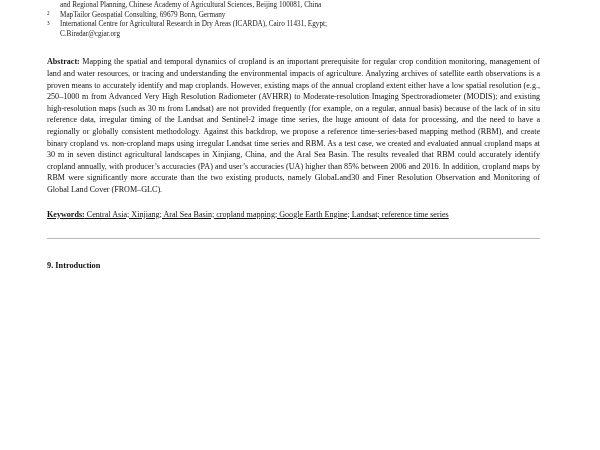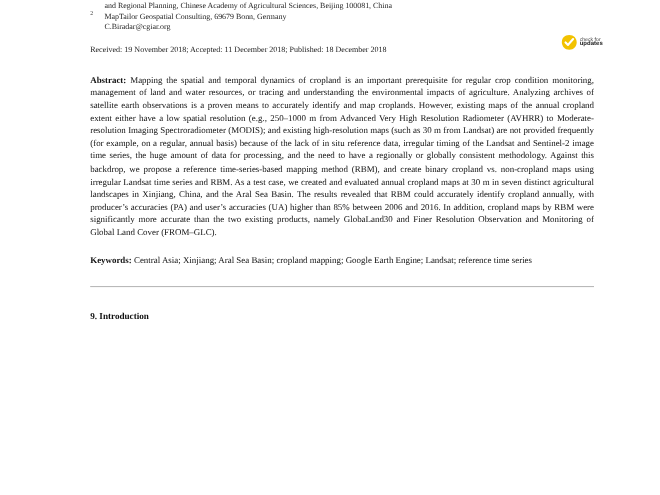--- a/index.html
+++ b/index.html
@@ -14,21 +14,21 @@
     font-family: "Liberation Serif", "DejaVu Serif", serif;
     color: #1a1a1a;
     overflow: hidden;
     position: relative;
   }
   .page {
     position: relative;
     width: 600px;
     height: 450px;
     box-sizing: border-box;
-    padding: 0 60px 0 82px;
+    padding: 0 60px 0 47px;
   }
 
   
   .affiliations {
     padding-top: 1px;
     font-size: 7.2px;
     line-height: 9.6px;
     color: #1c1c1c;
   }
   .aff-row {
@@ -115,20 +115,21 @@
   .keywords b {
     font-weight: bold;
   }
 
   .keywords {
     margin-top: 13px;
     font-size: 8.1px;
     line-height: 11.6px;
     text-align: justify;
     color: #131313;
+    text-decoration: underline;
   }
 
   
   .divider {
     margin-top: 18px;
     border: 0;
     border-top: 1px solid #b9b9b9;
     height: 0;
     width: 100%;
   }
@@ -172,41 +173,29 @@
     <div class="aff-row">
       <span class="aff-marker"></span>
       <span class="aff-text">and Regional Planning, Chinese Academy of Agricultural Sciences, Beijing 100081, China</span>
     </div>
 
     <div class="aff-row">
       <span class="aff-marker">2</span>
       <span class="aff-text">MapTailor Geospatial Consulting, 69679 Bonn, Germany</span>
     </div>
 
+    <div class="aff-row">
+      <span class="aff-marker">3</span>
+      <span class="aff-text">International Centre for Agricultural Research in Dry Areas (ICARDA), Cairo 11431, Egypt;</span>
+    </div>
     <div class="aff-cont">C.Biradar@cgiar.org</div>
 
 
   </div>
 
-  <div class="dates-row">
-    <span>Received: 19 November 2018; Accepted: 11 December 2018; Published: 18 December 2018</span>
-
-    <div class="crossmark">
-      <span class="cm-icon">
-        <svg width="15" height="15" viewBox="0 0 24 24" aria-hidden="true">
-          <path d="M12 1.2 C5.2 1.2 1.2 5.6 1.2 11.6 C1.2 18.2 5.6 22.8 12 22.8 C18.6 22.8 22.8 18.4 22.8 12 C22.8 5.6 18.6 1.2 12 1.2 Z" fill="#f2c200"></path>
-          <path d="M6.6 12.1 L10.2 15.7 L17.6 7.2" fill="none" stroke="#ffffff" stroke-width="3.1" stroke-linecap="round" stroke-linejoin="round"></path>
-        </svg>
-      </span>
-      <span class="cm-text">
-        <span class="cm-l1">check for</span>
-        <span class="cm-l2">updates</span>
-      </span>
-    </div>
-  </div>
 
   <div class="abstract"><b>Abstract:</b><span> Mapping the spatial and temporal dynamics of cropland is an important prerequisite for regular crop condition monitoring, management of land and water resources, or tracing and understanding the environmental impacts of agriculture. Analyzing archives of satellite earth observations is a proven means to accurately identify and map croplands. However, existing maps of the annual cropland extent either have a low spatial resolution (e.g., 250–1000 m from Advanced Very High Resolution Radiometer (AVHRR) to Moderate-resolution Imaging Spectroradiometer (MODIS); and existing high-resolution maps (such as 30 m from Landsat) are not provided frequently (for example, on a regular, annual basis) because of the lack of in situ reference data, irregular timing of the Landsat and Sentinel-2 image time series, the huge amount of data for processing, and the need to have a regionally or globally consistent methodology. Against this backdrop, we propose a reference time-series-based mapping method (RBM), and create binary cropland vs. non-cropland maps using irregular Landsat time series and RBM. As a test case, we created and evaluated annual cropland maps at 30 m in seven distinct agricultural landscapes in Xinjiang, China, and the Aral Sea Basin. The results revealed that RBM could accurately identify cropland annually, with producer’s accuracies (PA) and user’s accuracies (UA) higher than 85% between 2006 and 2016. In addition, cropland maps by RBM were significantly more accurate than the two existing products, namely GlobaLand30 and Finer Resolution Observation and Monitoring of Global Land Cover (FROM–GLC).</span></div>
 
   <div class="keywords"><b>Keywords:</b><span> Central Asia; Xinjiang; Aral Sea Basin; cropland mapping; Google Earth Engine; Landsat; reference time series</span></div>
 
   <hr class="divider">
 
   <div class="section-heading">9. Introduction</div>
 
 </div>

